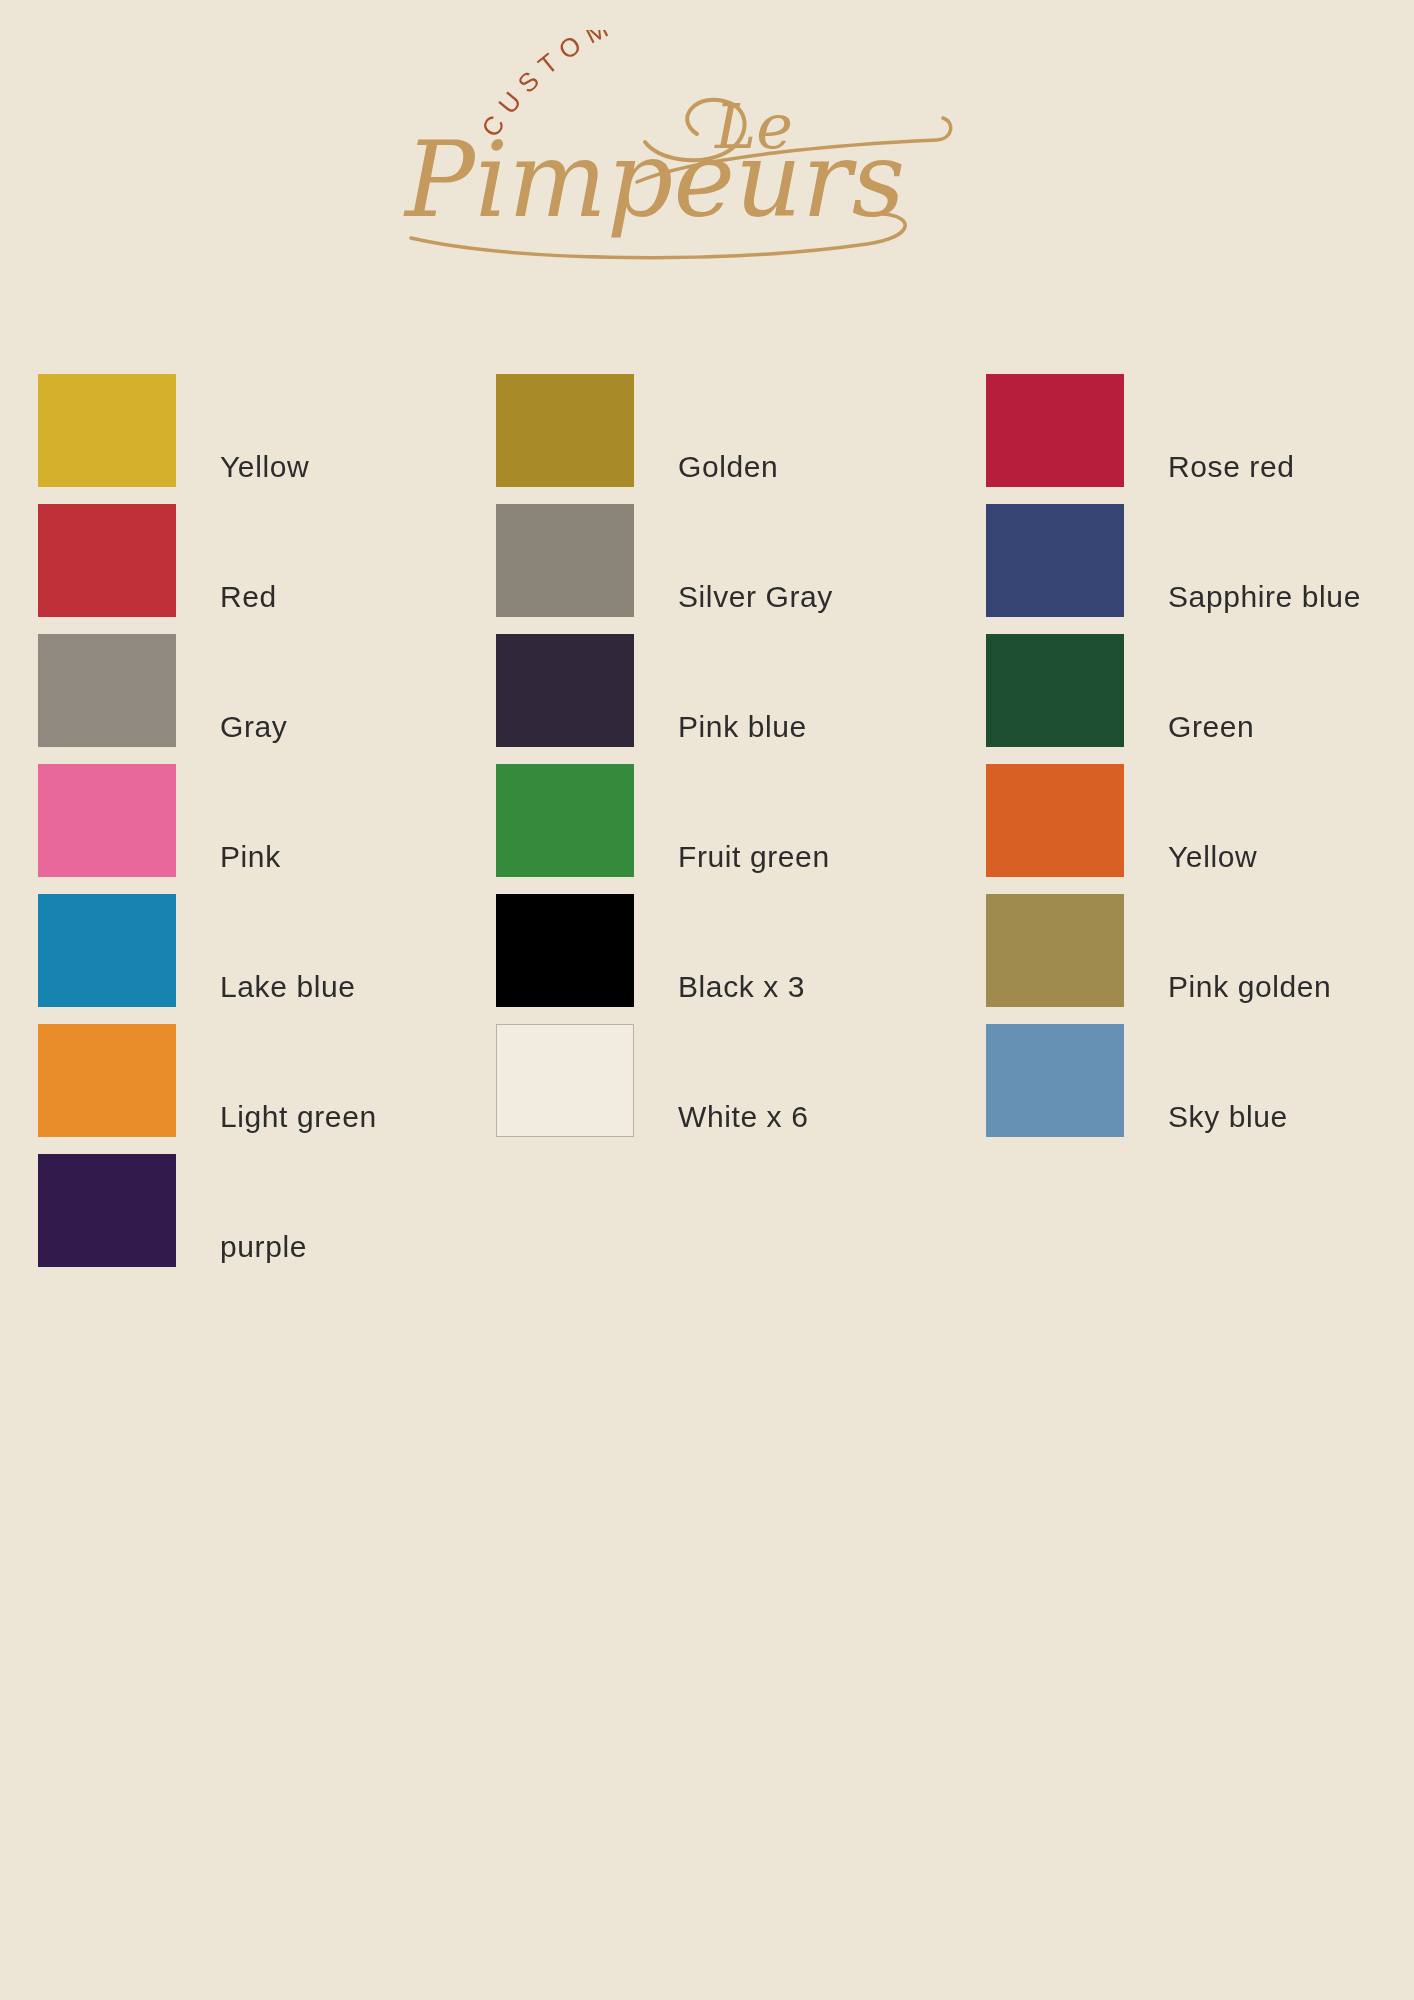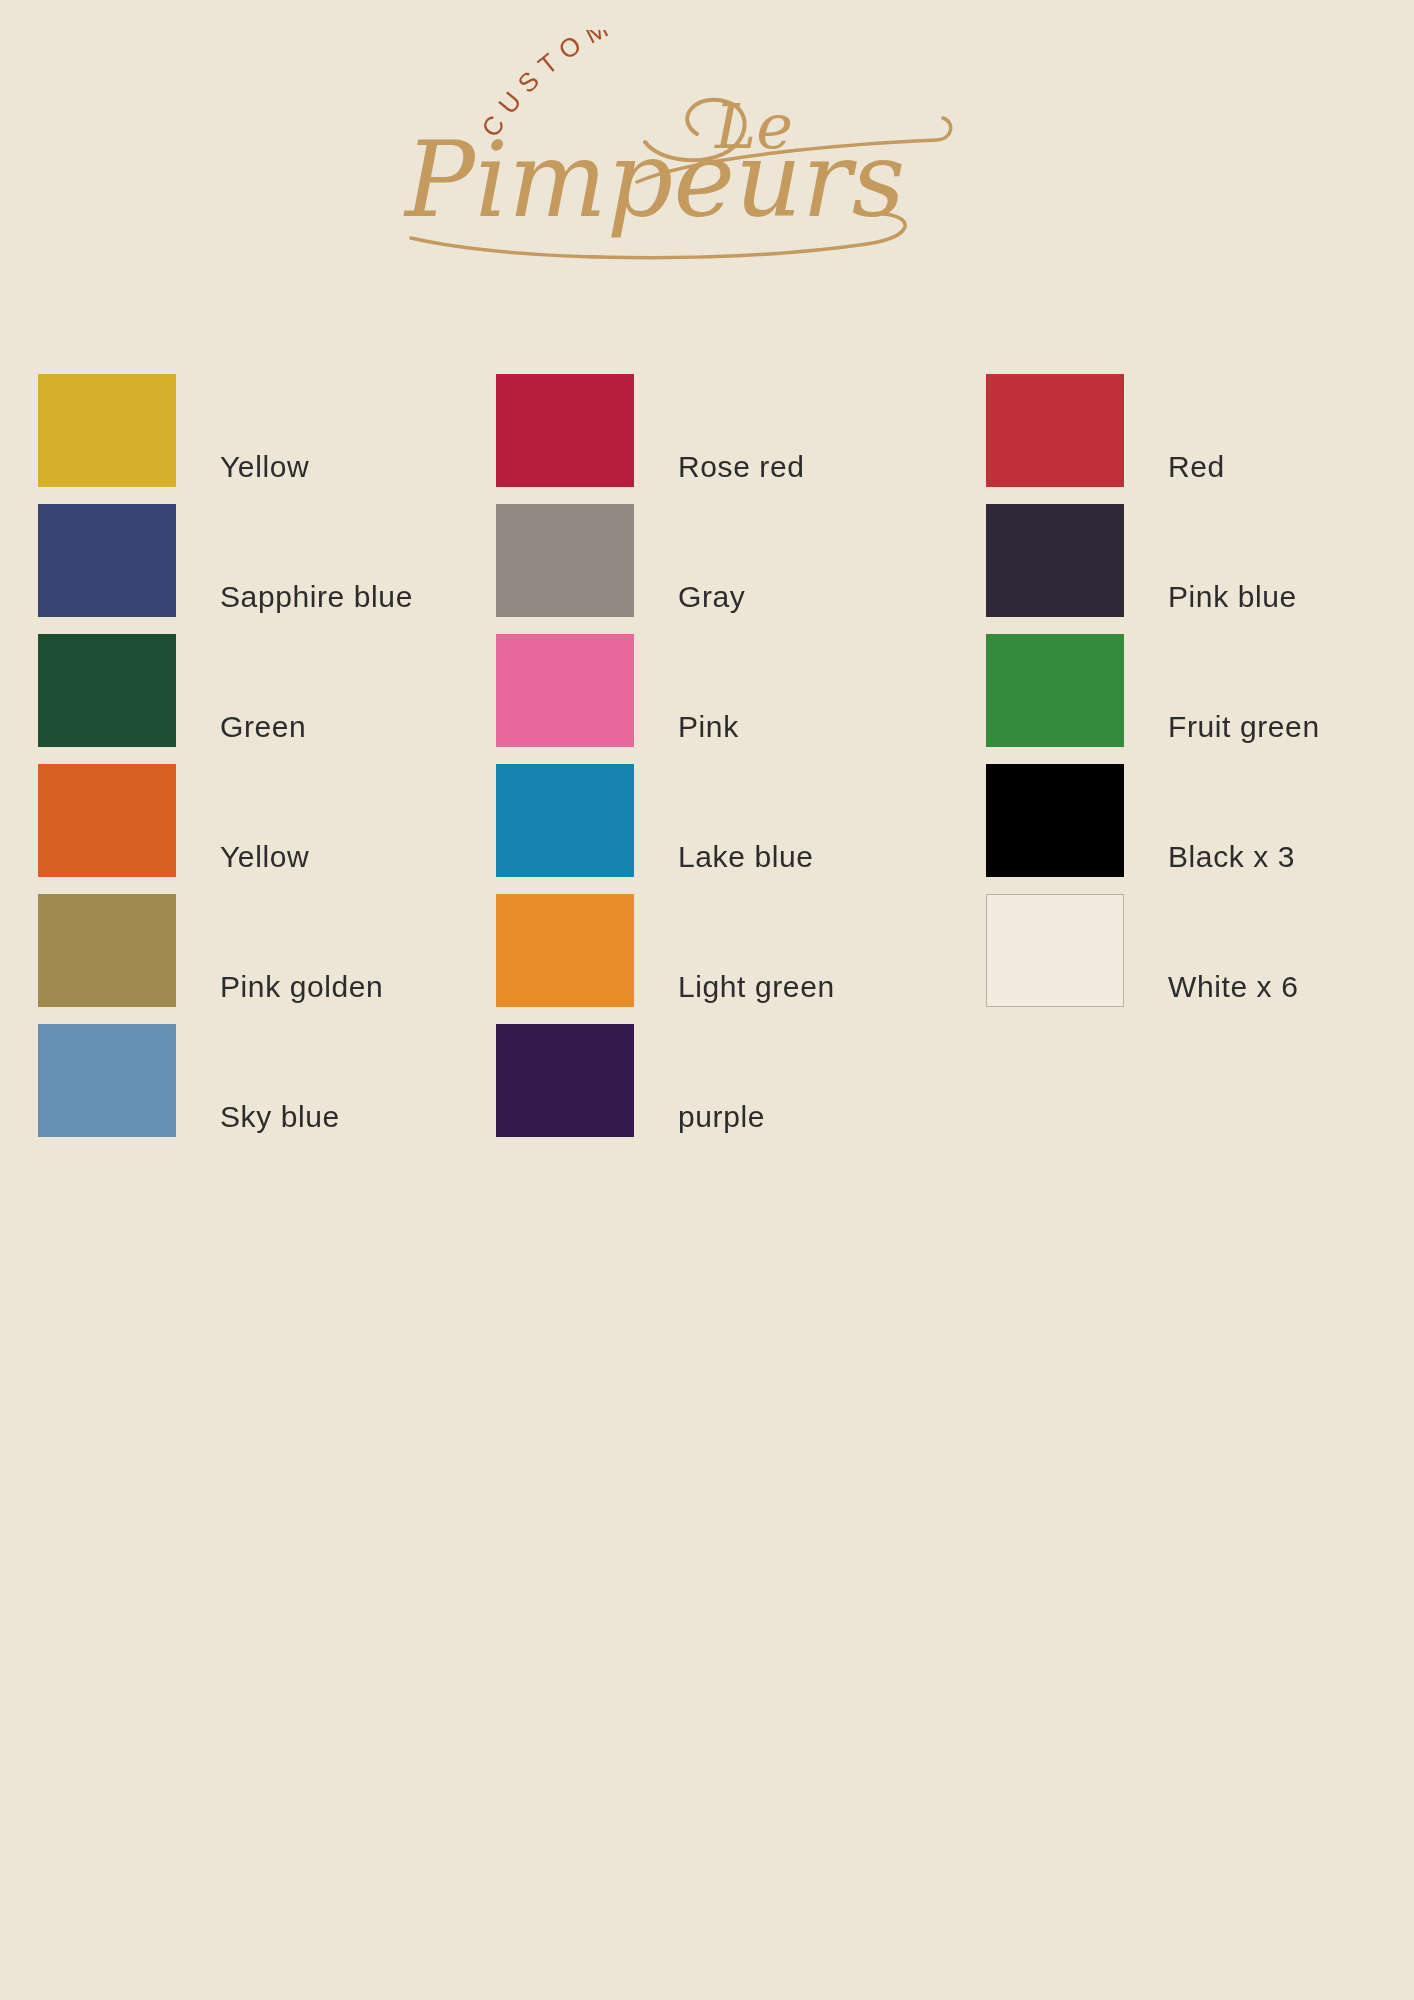--- a/index.html
+++ b/index.html
@@ -99,26 +99,34 @@
     <path d="M 14 208 C 120 232 330 234 470 214 C 520 206 516 186 486 184" fill="none" stroke="#C49A5E" stroke-width="3.5" stroke-linecap="round"></path>
   </svg>
 </div>
 
 <div class="palette">
     <div class="swatch-cell">
       <div class="chip" style="background-color: rgb(212, 176, 44);"></div>
       <span class="chip-label">Yellow</span>
     </div>
     <div class="swatch-cell">
+      <div class="chip" style="background-color: rgb(168, 138, 41);"></div>
+      <span class="chip-label">Golden</span>
+    </div>
+    <div class="swatch-cell">
       <div class="chip" style="background-color: rgb(182, 30, 60);"></div>
       <span class="chip-label">Rose red</span>
     </div>
     <div class="swatch-cell">
       <div class="chip" style="background-color: rgb(191, 48, 56);"></div>
       <span class="chip-label">Red</span>
+    </div>
+    <div class="swatch-cell">
+      <div class="chip" style="background-color: rgb(137, 131, 120);"></div>
+      <span class="chip-label">Silver Gray</span>
     </div>
     <div class="swatch-cell">
       <div class="chip" style="background-color: rgb(53, 68, 115);"></div>
       <span class="chip-label">Sapphire blue</span>
     </div>
     <div class="swatch-cell">
       <div class="chip" style="background-color: rgb(145, 138, 128);"></div>
       <span class="chip-label">Gray</span>
     </div>
     <div class="swatch-cell">

